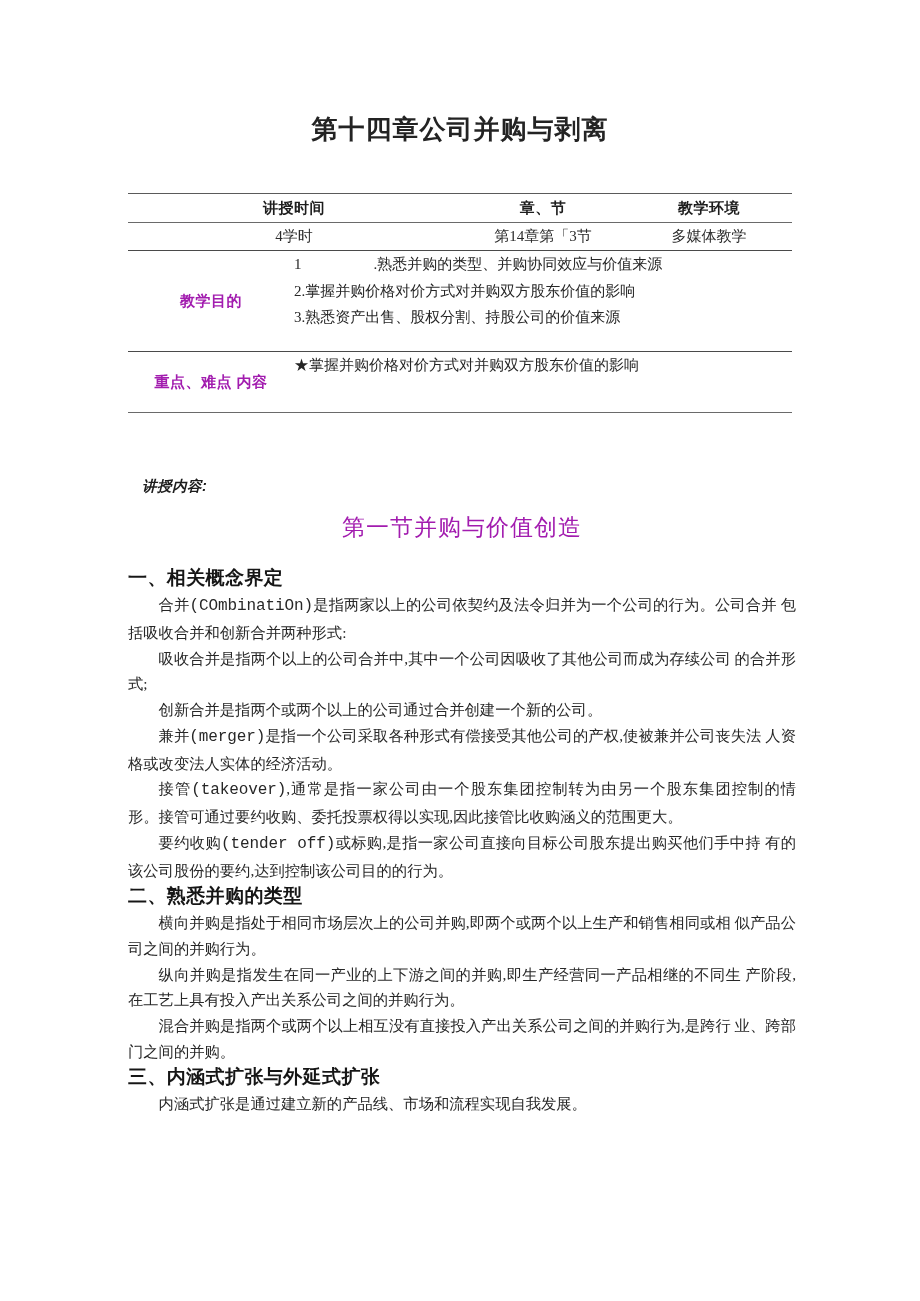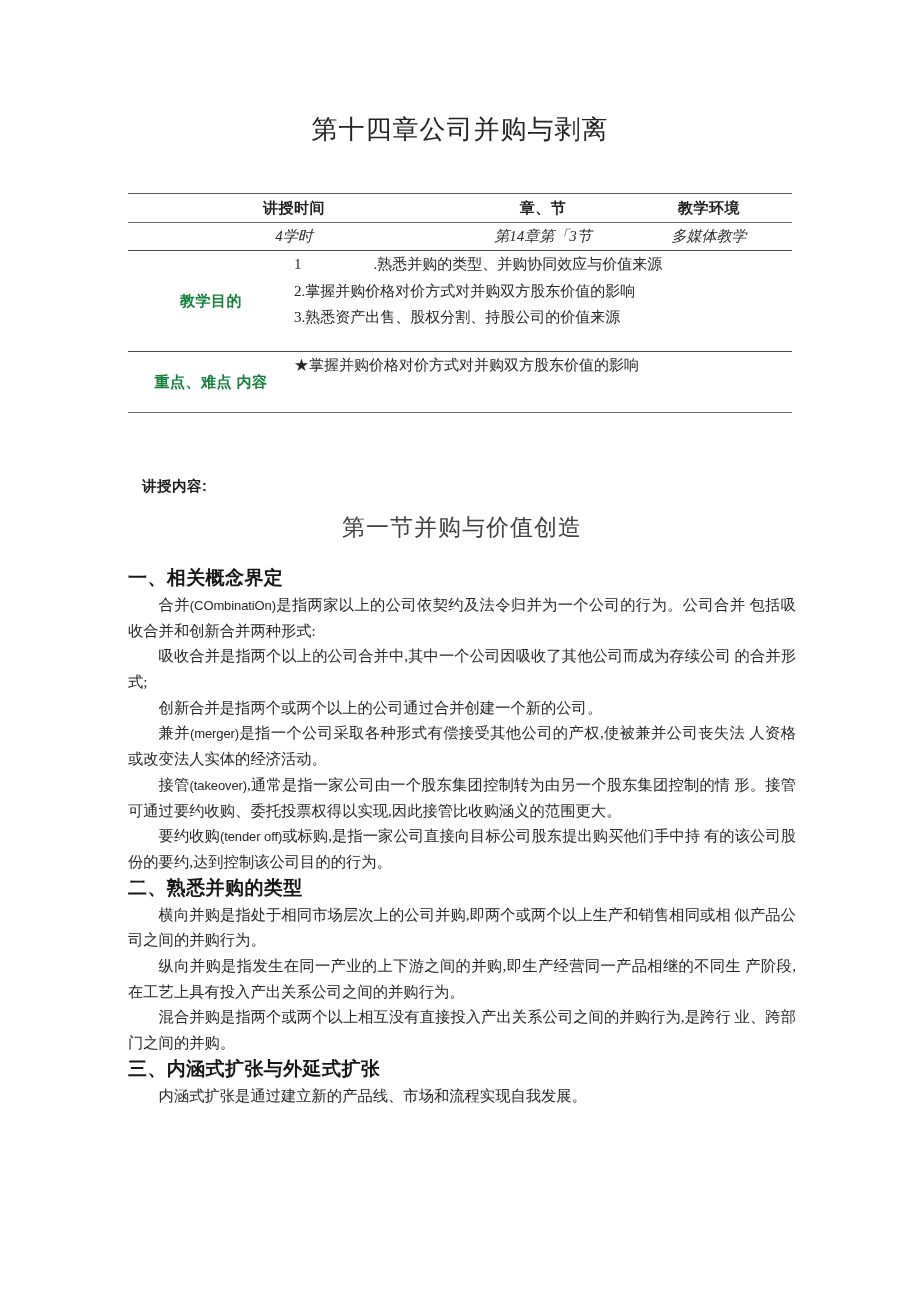--- a/index.html
+++ b/index.html
@@ -27,20 +27,21 @@
     position: absolute;
     left: 128px;
     top: 112px;
     width: 664px;
     text-align: center;
     font-family: "Liberation Serif", "DejaVu Serif", serif;
     font-size: 26px;
     letter-spacing: 1px;
     color: #232323;
     white-space: nowrap;
+    font-weight: bold;
   }
 
   
   .info-table {
     position: absolute;
     left: 128px;
     top: 193px;
     width: 664px;
     border-collapse: collapse;
     table-layout: fixed;
@@ -62,30 +63,29 @@
     font-weight: bold;
     font-size: 15px;
     letter-spacing: 0.5px;
     color: #1d1d1d;
   }
   .data-row td {
     height: 27px;
     text-align: center;
     font-size: 15px;
     color: #2b2b2b;
-    font-style: italic;
   }
   .vdiv-r { border-right: 1.2px solid #6a6a6a; }
 
   .label-cell {
     text-align: center;
     font-family: "Liberation Sans", "DejaVu Sans", sans-serif;
     font-weight: bold;
     font-size: 15px;
-    color: #15803d;
+    color: #a21caf;
     letter-spacing: 0.5px;
     padding: 0 6px;
     line-height: 1.55;
   }
   .content-cell {
     padding: 7px 0 7px 8px;
     font-size: 15px;
     line-height: 1.78;
     color: #262626;
   }
@@ -103,48 +103,49 @@
     top: 477px;
     width: 668px;
   }
   .lead-label {
     font-family: "Liberation Sans", "DejaVu Sans", sans-serif;
     font-weight: bold;
     font-size: 14.5px;
     margin: 0 0 16px 14px;
     letter-spacing: 0.5px;
     color: #1d1d1d;
+    font-style: italic;
   }
   .section-title {
     text-align: center;
     font-size: 23px;
     margin: 0 0 22px 0;
     letter-spacing: 1px;
-    color: #404040;
+    color: #a21caf;
   }
   .h-sub {
     font-family: "Liberation Sans", "DejaVu Sans", sans-serif;
     font-weight: bold;
     font-size: 19px;
     margin: 0 0 1px 0;
     letter-spacing: 0.4px;
     color: #161616;
   }
   p.para {
     margin: 0;
     font-size: 15.3px;
     line-height: 1.68;
     text-align: justify;
     text-justify: inter-ideograph;
     text-indent: 2em;
     color: #272727;
   }
   .en {
-    font-family: Liberation Sans, sans-serif;
-    font-size: 13px;
+    font-family: Liberation Mono, monospace;
+    font-size: 16px;
     letter-spacing: -0.1px;
   }
 </style>
 </head>
 <body>
 
 <div class="page">
 
   <div class="doc-title">第十四章公司并购与剥离</div>
 

